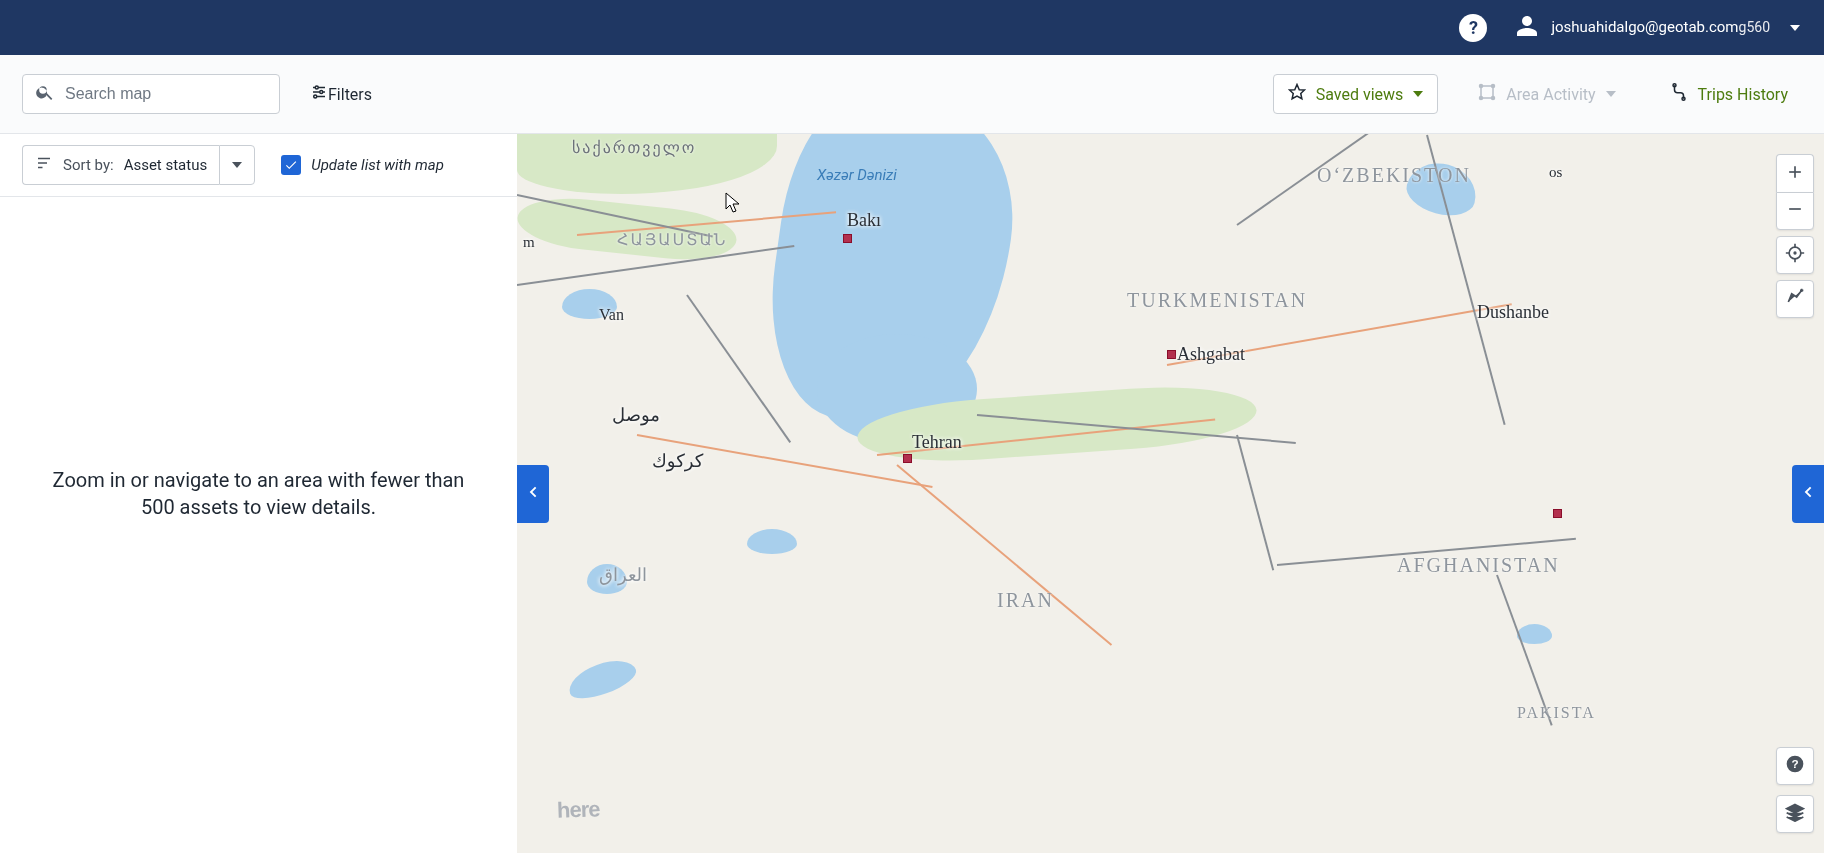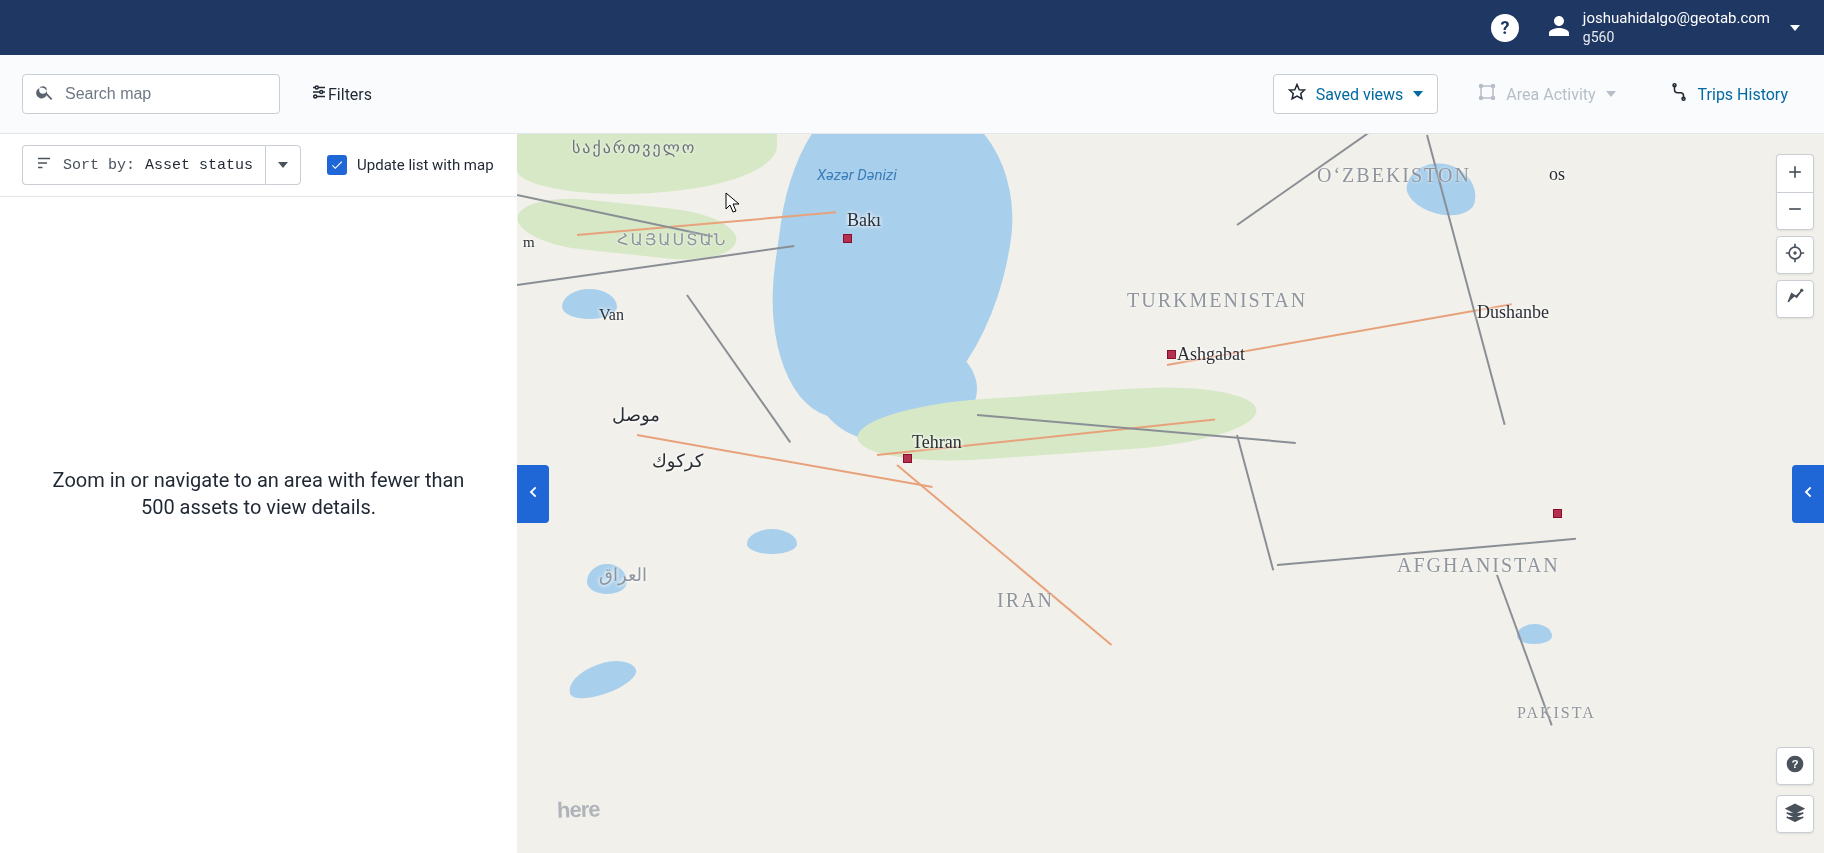--- a/index.html
+++ b/index.html
@@ -15,21 +15,21 @@
     display: flex; align-items: center; justify-content: flex-end;
     padding-right: 24px; gap: 28px;
   }
   .help-circle {
     width: 28px; height: 28px; border-radius: 50%; background: #fff;
     display: flex; align-items: center; justify-content: center;
     color: #1f3763; font-weight: 700; font-size: 18px; cursor: pointer;
   }
   .user-block { display: flex; align-items: center; gap: 12px; color: #fff; cursor: pointer; }
   .user-icon svg { width: 24px; height: 24px; fill: #fff; }
-  .user-text { display: flex; flex-direction: column; line-height: 1.3; }
+  .user-text { display: flex; line-height: 1.3; }
   .user-email { font-size: 15px; }
   .user-sub { font-size: 14px; opacity: 0.9; }
   .caret-down { width: 0; height: 0; border-left: 5px solid transparent; border-right: 5px solid transparent; border-top: 6px solid #fff; margin-left: 8px; }
 
   
   .toolbar {
     height: 79px; border-bottom: 1px solid #e3e6ea;
     display: flex; align-items: center; padding: 0 22px; gap: 26px;
     background: #fafbfc;
   }
@@ -48,45 +48,45 @@
   .filters-btn {
     display: flex; align-items: center; font-size: 16px;
     color: #1f2833; cursor: pointer; padding: 6px 4px;
   }
   .filters-btn svg { width: 18px; height: 18px; }
 
   .toolbar-spacer { flex: 1; }
 
   .tbtn {
     display: flex; align-items: center; gap: 10px; font-size: 16px;
-    color: #0369a1; cursor: pointer; padding: 8px 14px; border-radius: 4px;
+    color: #4d7c0f; cursor: pointer; padding: 8px 14px; border-radius: 4px;
   }
   .tbtn.outlined { border: 1px solid #c9ced4; background: #fff; }
   .tbtn.disabled { color: #b7bec7; cursor: default; }
   .tbtn svg { width: 18px; height: 18px; }
   .chev { width: 0; height: 0; border-left: 5px solid transparent; border-right: 5px solid transparent; border-top: 6px solid currentColor; }
 
   
   .sortrow {
     height: 63px; border-bottom: 1px solid #e3e6ea;
     display: flex; align-items: center; padding: 0 22px; gap: 26px;
     background: #fff;
   }
   .sort-group { display: flex; }
   .sort-btn, .sort-drop {
     display: flex; align-items: center; gap: 10px; height: 40px;
     border: 1px solid #c9ced4; background: #fff; font-size: 15px;
     color: #1f2833; cursor: pointer; padding: 0 12px;
   }
-  .sort-btn { border-right: none; border-radius: 4px 0 0 4px; font-family: Liberation Mono, monospace; }
+  .sort-btn { border-right: none; border-radius: 4px 0 0 4px; }
   .sort-drop { border-radius: 0 4px 4px 0; width: 36px; justify-content: center; }
   .sort-label { color: #4a525c; }
   .sort-val { color: #1f2833; }
 
-  .check-wrap { display: flex; align-items: center; gap: 10px; cursor: pointer; }
+  .check-wrap { display: flex; align-items: center; gap: 10px; cursor: pointer; font-style: italic; }
   .checkbox {
     width: 20px; height: 20px; border-radius: 3px; background: #1f66d6;
     display: flex; align-items: center; justify-content: center;
   }
   .checkbox svg { width: 14px; height: 14px; fill: #fff; }
   .check-label { font-size: 15px; color: #1f2833; }
 
   
   .main { position: absolute; top: 134px; left: 0; right: 0; bottom: 0; display: flex; }
 
@@ -329,21 +329,21 @@
 
     <div class="city-dot" style="left:1036px; top:375px;"></div>
 
     <div class="map-label" style="left:95px; top:270px;">موصل</div>
     <div class="map-label" style="left:135px; top:308px;margin-top:8px;">كركوك</div>
     <div class="map-label" style="left:82px; top:430px; color:#8e959d;">العراق</div>
     <div class="map-country" style="left:100px; top:96px; font-size:16px;">ՀԱՅԱՍՏԱՆ</div>
     <div class="map-country" style="left:55px; top:4px; font-size:16px; color:#6a7078;">საქართველო</div>
 
     <div class="map-label" style="left:6px; top:100px; font-size:15px;">m</div>
-    <div class="map-label" style="left:1032px; top:30px; font-size:18px;">os</div>
+    <div class="map-label" style="left:1032px; top:30px; font-size:15px;">os</div>
 
     <div class="here-attr">here</div>
 
     <div class="mapctrl-col">
       <div style="display:flex; flex-direction:column;">
         <div class="mapbtn joined-top">
           <span><svg viewBox="0 0 24 24">
                 <path d="M11 5h2v14h-2z"></path>
                 <path d="M5 11h14v2H5z"></path>
               </svg></span>

